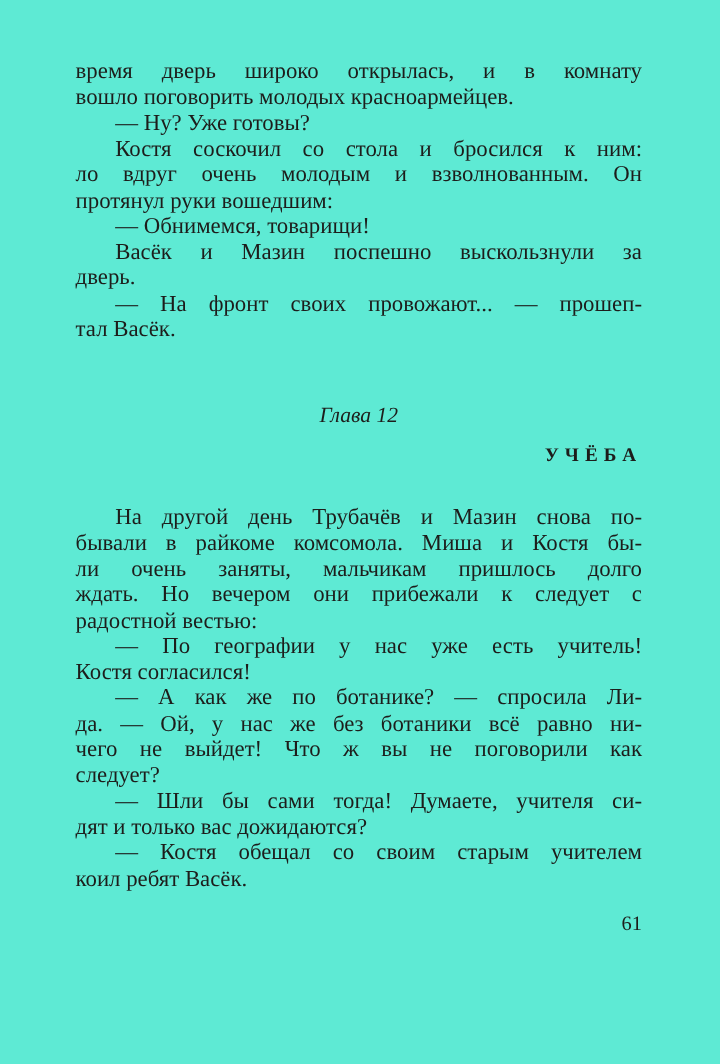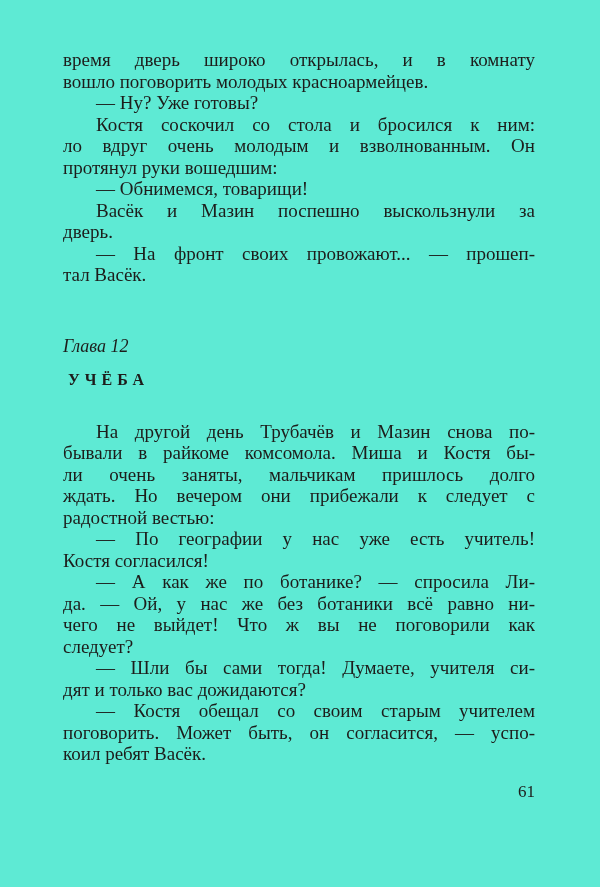--- a/index.html
+++ b/index.html
@@ -29,28 +29,28 @@
     white-space: normal;
   }
   .ln.j {
     text-align-last: justify;
   }
   .ln.ind {
     text-indent: 33px;
   }
   .chapter-label {
     margin: 49px 0 0 0;
-    text-align: left;
+    text-align: center;
     font-style: italic;
     font-size: 18px;
     line-height: 22px;
   }
   .chapter-title {
     margin: 13px 0 0 0;
-    text-align: left;
+    text-align: right;
     font-weight: bold;
     font-size: 16px;
     line-height: 20px;
     letter-spacing: 5px;
     text-indent: 5px; 
   }
   .part2 .ln:first-child {
     margin-top: 31px;
   }
   .page-number {
@@ -89,20 +89,19 @@
       <p class="ln">радостной вестью:</p>
       <p class="ln j ind">— По географии у нас уже есть учитель!</p>
       <p class="ln">Костя согласился!</p>
       <p class="ln j ind">— А как же по ботанике? — спросила Ли-</p>
       <p class="ln j">да. — Ой, у нас же без ботаники всё равно ни-</p>
       <p class="ln j">чего не выйдет! Что ж вы не поговорили как</p>
       <p class="ln">следует?</p>
       <p class="ln j ind">— Шли бы сами тогда! Думаете, учителя си-</p>
       <p class="ln">дят и только вас дожидаются?</p>
       <p class="ln j ind">— Костя обещал со своим старым учителем</p>
-      <p class="ln j">поговорить. Может быть, он согласится, — успо-</p>
       <p class="ln">коил ребят Васёк.</p>
     </div>
 
     <p class="page-number">61</p>
 
   </div>
 </div>
 
 </body></html>

